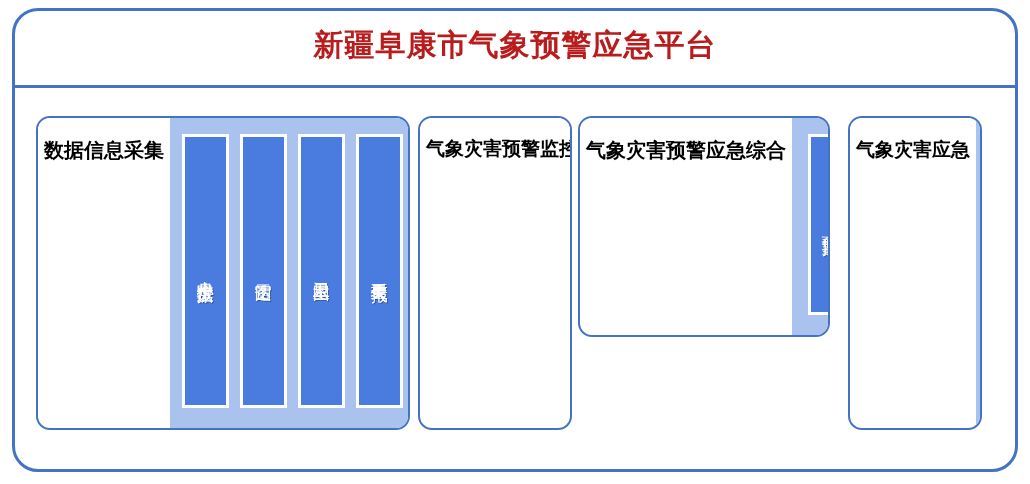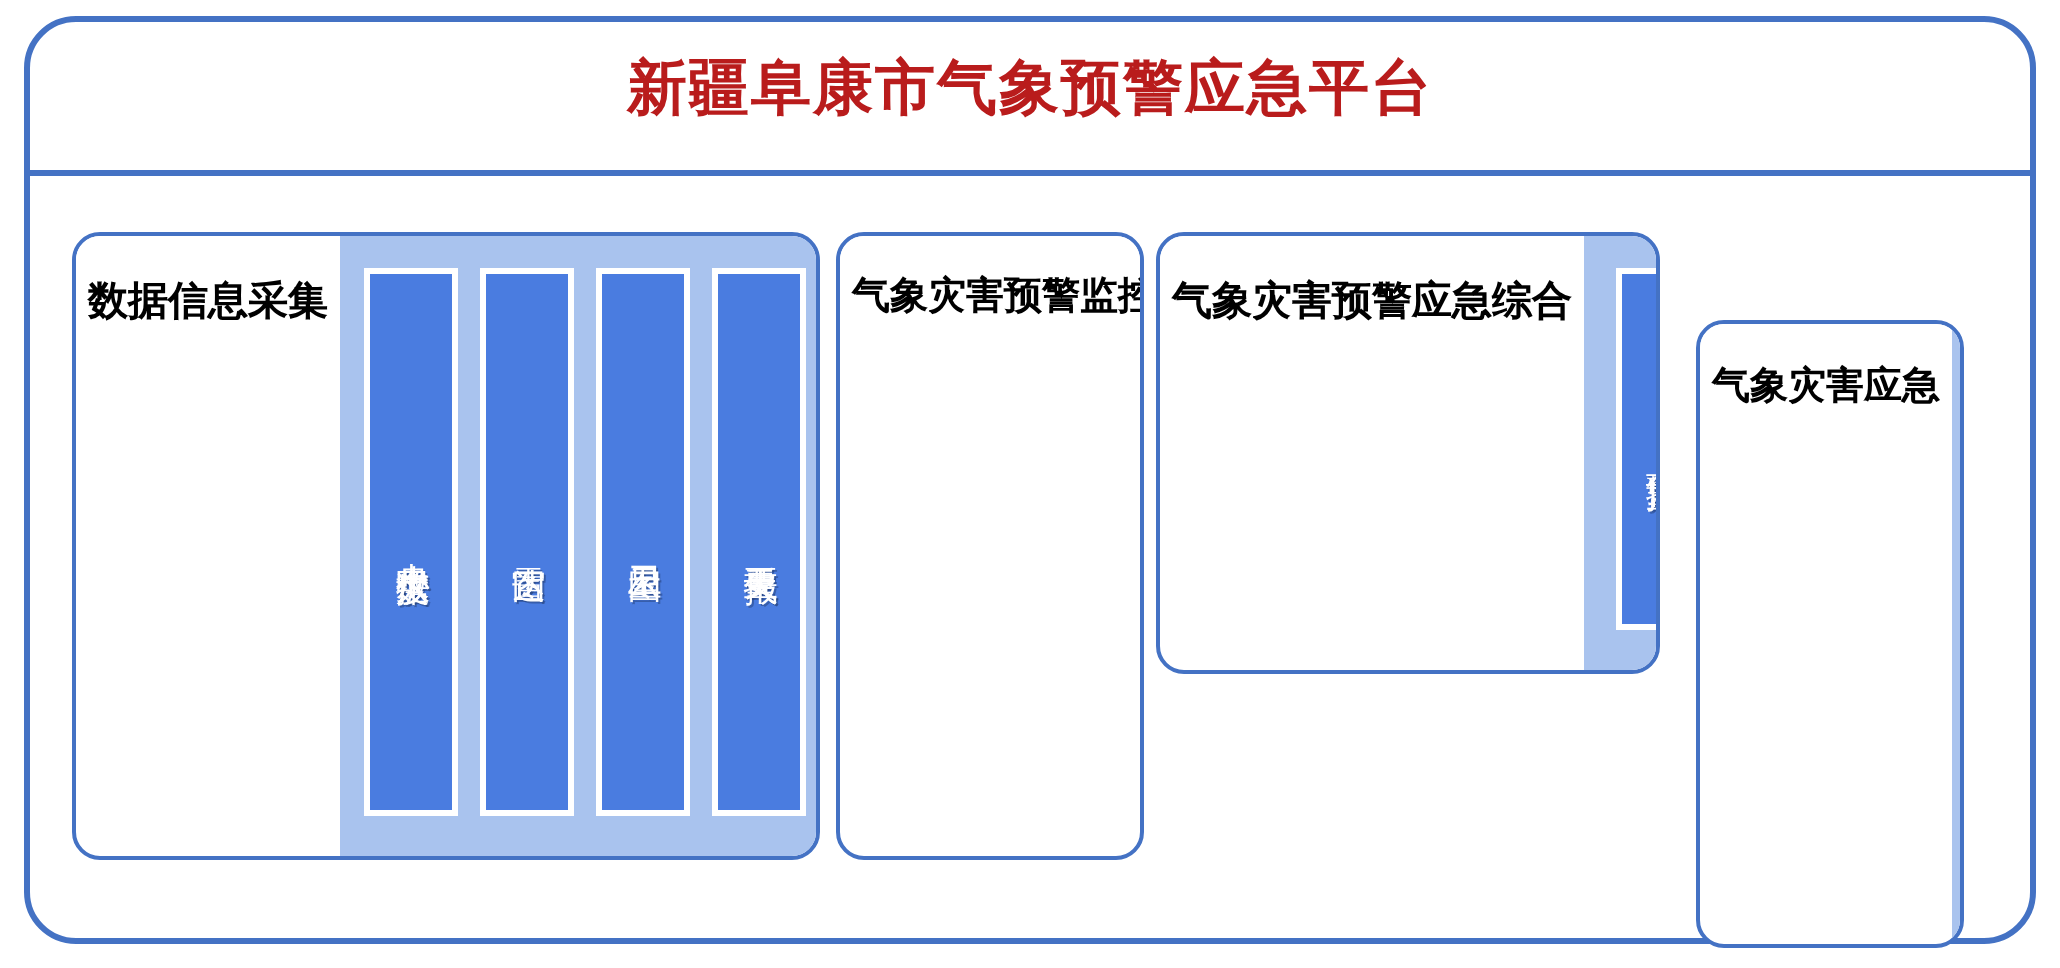--- a/index.html
+++ b/index.html
@@ -108,21 +108,21 @@
     line-height: 1.22;
     letter-spacing: 1px;
     text-shadow: 1px 1px 0 rgba(40,70,130,0.55);
     white-space: nowrap;
   }
 
   
   #panel-0 { left: 36px;  top: 116px; width: 374px; height: 314px; }
   #panel-1 { left: 418px; top: 116px; width: 154px; height: 314px; }
   #panel-2 { left: 578px; top: 116px; width: 252px; height: 221px; }
-  #panel-3 { left: 848px; top: 116px; width: 134px; height: 314px; margin-top: 44px; }
+  #panel-3 { left: 848px; top: 116px; width: 134px; height: 314px; }
 
   #panel-0 .panel-header { height: 62px; }
   #panel-1 .panel-header { height: 60px; }
   #panel-2 .panel-header { height: 62px; }
   #panel-3 .panel-header { height: 62px; }
 
   #panel-0 .panel-body { padding: 16px 12px 20px 12px; gap: 11px; }
   #panel-1 .panel-body { padding: 16px 16px 20px 16px; gap: 11px; }
   #panel-2 .panel-body { padding: 16px 16px 20px 16px; gap: 14px; }
   #panel-3 .panel-body { padding: 16px 16px 20px 16px; gap: 11px; }

